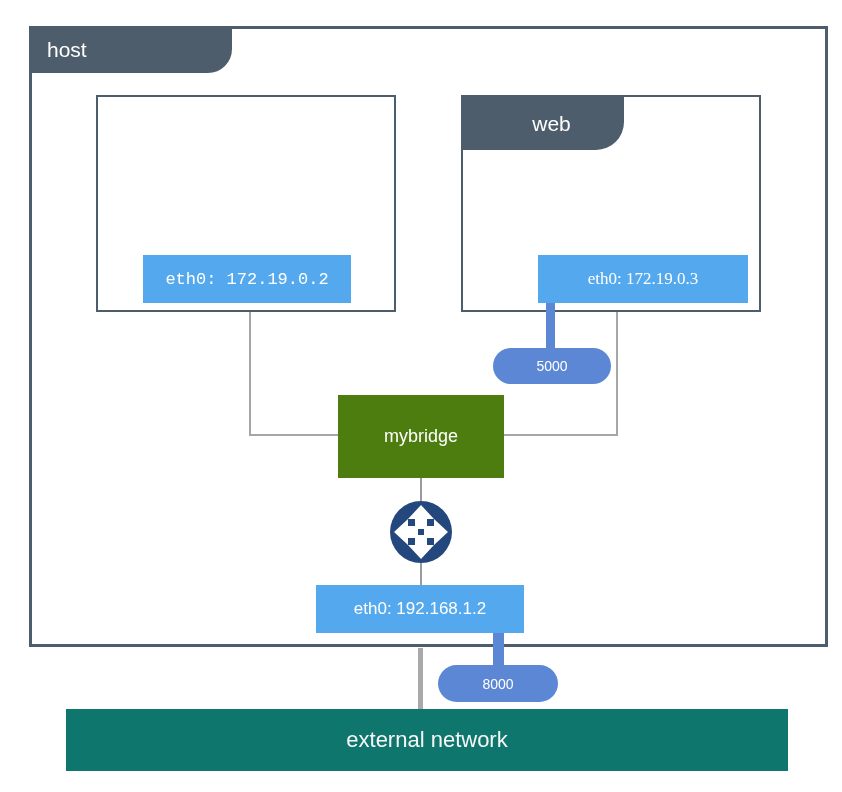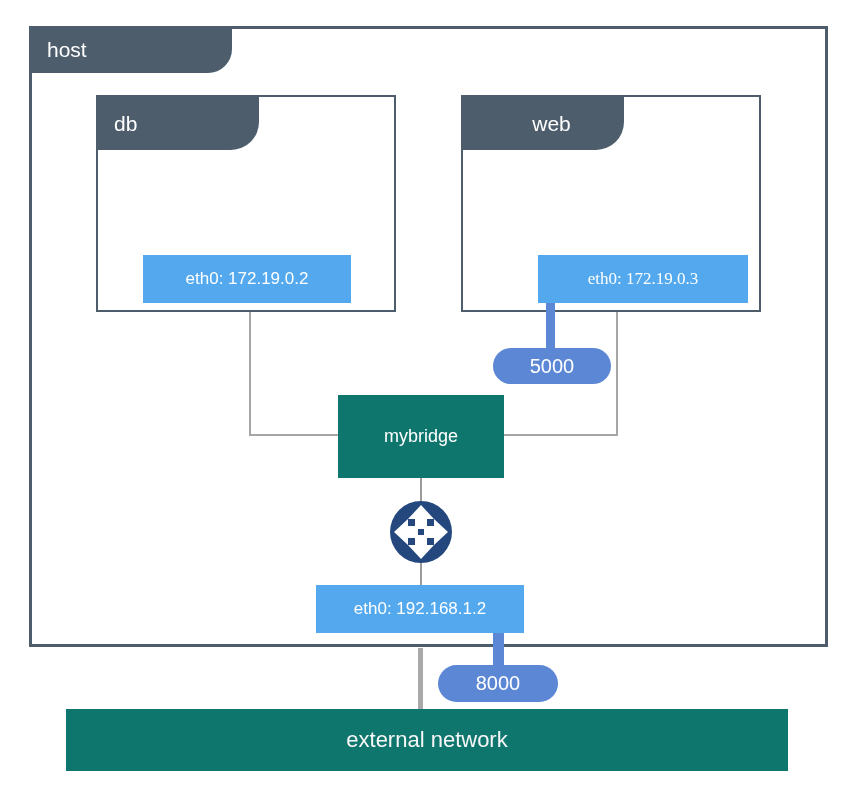--- a/index.html
+++ b/index.html
@@ -21,45 +21,45 @@
   .db-box{left:90px;}
   .web-box{left:455px;}
   .ctab{top:97px;width:161px;height:53px;background:#4d5d6c;border-radius:0 0 28px 0;
         display:flex;align-items:center;padding-left:16px;}
   .db-tab{left:92px;}
   .web-tab{left:457px;justify-content:center;}
 
   
   .eth-badge{height:48px;background:#54a9ee;color:#ffffff;font-size:17px;
              display:flex;align-items:center;justify-content:center;}
-  .db-eth{left:137px;top:255px;width:208px;}
+  .db-eth{left:137px;top:255px;width:208px;font-family:Liberation Mono, monospace;}
   .web-eth{left:532px;top:255px;width:210px;font-family:Liberation Serif, serif;}
   .host-eth{left:310px;top:585px;width:208px;}
 
   
   .elbow-db{left:243px;top:312px;width:89px;height:124px;
             border-left:2px solid #a6a6a6;border-bottom:2px solid #a6a6a6;}
   .elbow-web{left:498px;top:312px;width:114px;height:124px;
              border-right:2px solid #a6a6a6;border-bottom:2px solid #a6a6a6;}
   .vline-upper{left:414px;top:478px;width:2px;height:107px;background:#9b9b9b;}
   .vline-thick{left:412px;top:648px;width:5px;height:61px;background:#a9a9a9;}
 
   
   .conn{background:#5c87d5;}
   .conn-5000{left:540px;top:303px;width:9px;height:46px;}
   .conn-8000{left:487px;top:633px;width:11px;height:33px;}
 
   
-  .pill{background:#5c87d5;color:#ffffff;font-size:20px;border-radius:19px;
+  .pill{background:#5c87d5;color:#ffffff;font-size:14px;border-radius:19px;
         display:flex;align-items:center;justify-content:center;}
   .pill-5000{left:487px;top:348px;width:118px;height:36px;}
   .pill-8000{left:432px;top:665px;width:120px;height:37px;}
 
   
-  .bridge{left:332px;top:395px;width:166px;height:83px;background:#0f766e;color:#ffffff;
+  .bridge{left:332px;top:395px;width:166px;height:83px;background:#4d7c0f;color:#ffffff;
           font-size:18px;display:flex;align-items:center;justify-content:center;}
 
   
   .router{left:383px;top:500px;width:64px;height:64px;}
 
   
   .external{left:60px;top:709px;width:722px;height:62px;background:#0f766e;color:#f7f7f7;
             font-size:22px;display:flex;align-items:center;justify-content:center;}
 </style>
 </head>
@@ -72,23 +72,20 @@
   <div class="abs elbow-db"></div>
   <div class="abs elbow-web"></div>
   <div class="abs vline-upper"></div>
   <div class="abs vline-thick"></div>
 
   <div class="abs host-tab">
     <span class="tab-label">host</span>
   </div>
 
   <div class="abs cbox db-box"></div>
-  <div class="abs ctab db-tab">
-    <span class="tab-label">db</span>
-  </div>
   <div class="abs eth-badge db-eth">eth0: 172.19.0.2</div>
 
   <div class="abs cbox web-box"></div>
   <div class="abs ctab web-tab">
     <span class="tab-label">web</span>
   </div>
   <div class="abs eth-badge web-eth">eth0: 172.19.0.3</div>
 
   <div class="abs conn conn-5000"></div>
   <div class="abs pill pill-5000">5000</div>

